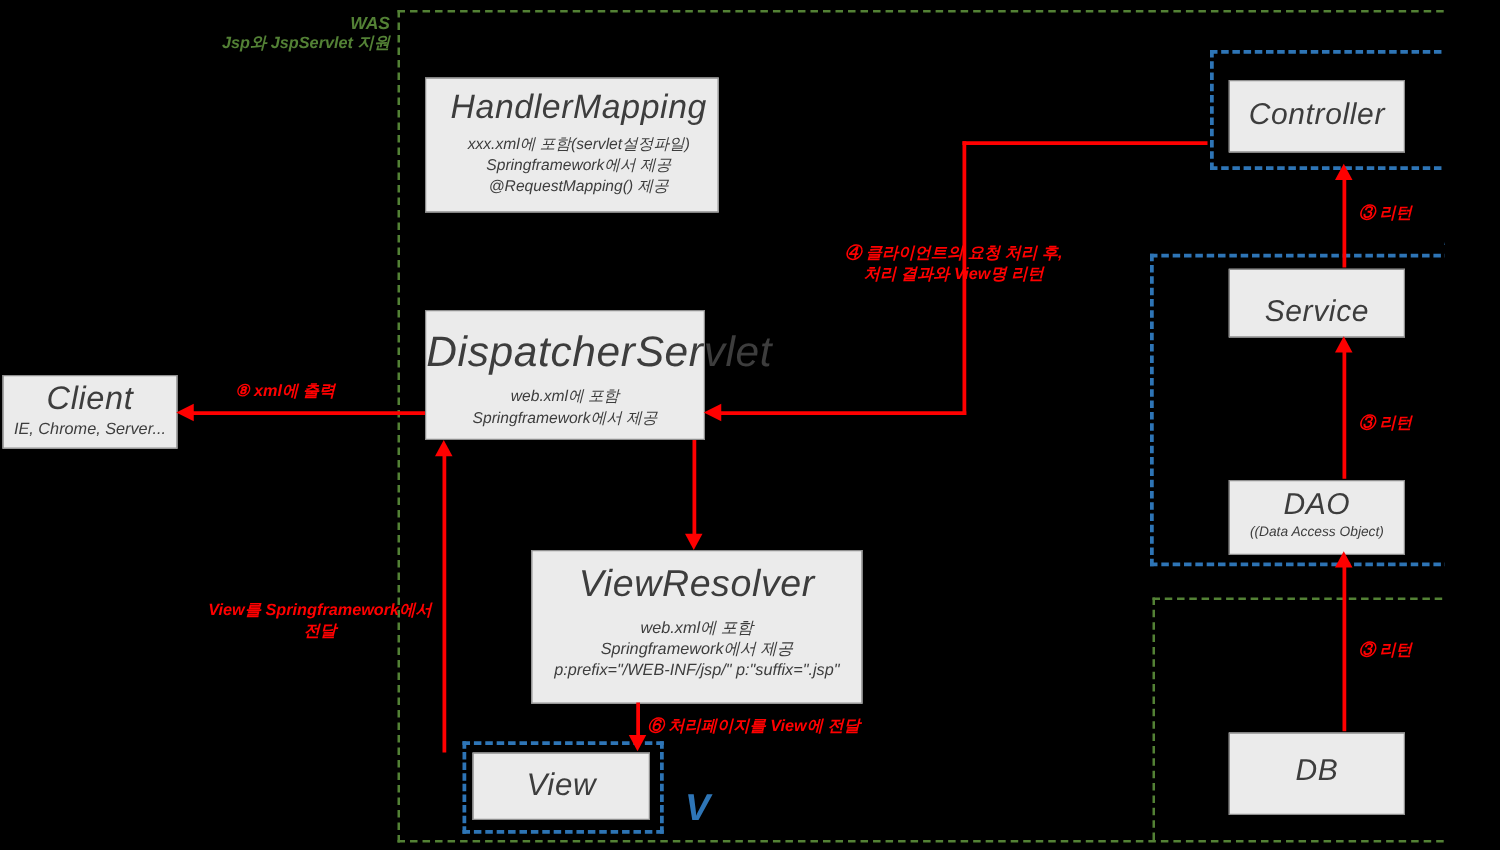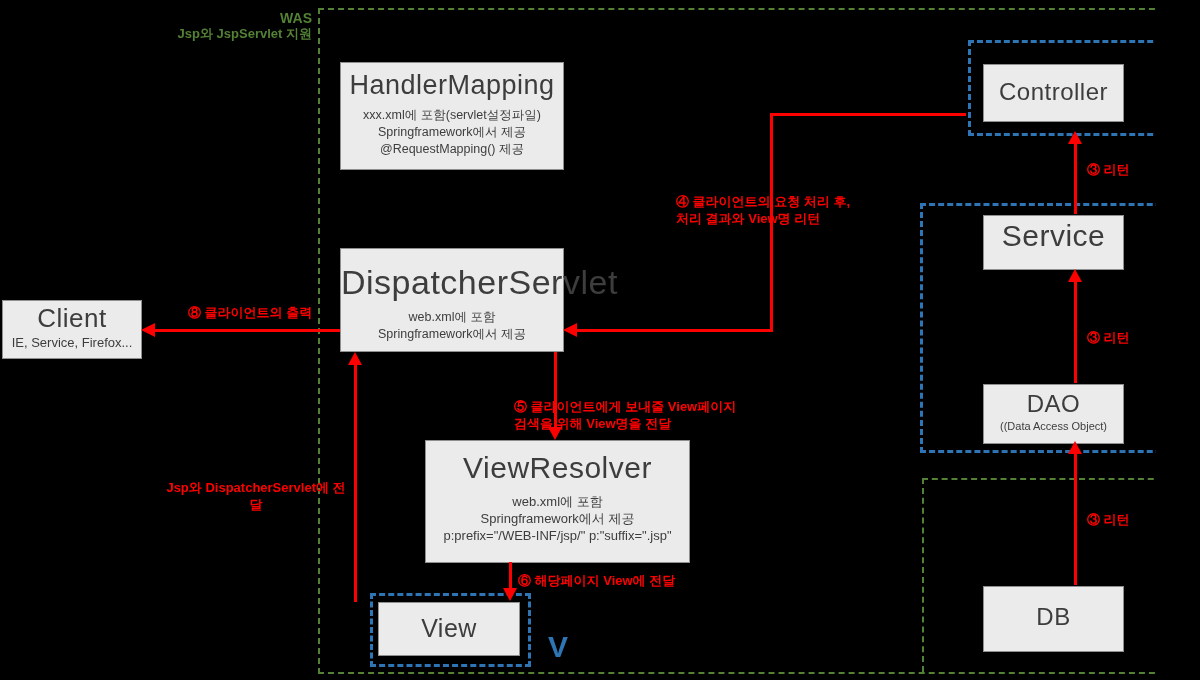--- a/index.html
+++ b/index.html
@@ -1,17 +1,17 @@
 <!DOCTYPE html>
 <html><head>
 <meta charset="utf-8">
 <style>
   html,body{margin:0;padding:0;}
   body{background:#000;font-family:"Liberation Sans",sans-serif;}
-  #stage{position:relative;width:1156px;height:680px;background:#000;overflow:hidden;}
+  #stage{position:relative;width:1156px;height:680px;background:#000;overflow:hidden;font-style:italic;}
 
   
   .box{position:absolute;background:#ebebeb;border:1px solid #8f8f8f;
        box-shadow:3px 3px 5px rgba(0,0,0,.55);text-align:center;color:#3d3d3d;}
   .box-title{font-weight:400;letter-spacing:.5px;}
   .box-sub{font-size:12.5px;line-height:17px;color:#3d3d3d;}
 
   
   .green-rect{position:absolute;border:2px dashed #538135;}
   .blue-rect{position:absolute;border:3px dashed #2e75b6;}
@@ -46,100 +46,96 @@
 
   <div class="blue-rect" style="left:968px;top:40px;width:215px;height:90px;"></div>
   <div class="mvc-letter" style="left:1156px;top:8px;">C</div>
 
   <div class="blue-rect" style="left:920px;top:203px;width:263px;height:244px;"></div>
   <div class="mvc-letter" style="left:1155px;top:172px;">M</div>
 
   <div class="blue-rect" style="left:370px;top:593px;width:155px;height:68px;"></div>
   <div class="mvc-letter" style="left:548px;top:632px;">V</div>
 
-  <div class="box" style="left:340px;top:62px;width:222px;height:106px;">
+  <div class="box" style="left:340px;top:62px;width:222px;height:106px;padding-left:11px;">
     <div class="box-title" style="font-size:27px;margin-top:7px;">HandlerMapping</div>
     <div class="box-sub" style="margin-top:6px;">
       <div>xxx.xml에 포함(servlet설정파일)</div>
       <div>Springframework에서 제공</div>
       <div>@RequestMapping() 제공</div>
     </div>
   </div>
 
   <div class="box" style="left:340px;top:248px;width:222px;height:102px;">
     <div class="box-title" style="font-size:34px;margin-top:14px;">DispatcherServlet</div>
     <div class="box-sub" style="margin-top:7px;">
       <div>web.xml에 포함</div>
       <div>Springframework에서 제공</div>
     </div>
   </div>
 
   <div class="box" style="left:2px;top:300px;width:138px;height:57px;">
     <div class="box-title" style="font-size:26px;margin-top:2px;">Client</div>
-    <div class="box-sub" style="font-size:13px;">IE, Service, Firefox...</div>
+    <div class="box-sub" style="font-size:13px;">IE, Chrome, Server...</div>
   </div>
 
   <div class="box" style="left:425px;top:440px;width:263px;height:121px;">
     <div class="box-title" style="font-size:30px;margin-top:10px;">ViewResolver</div>
     <div class="box-sub" style="margin-top:8px;font-size:13px;">
       <div>web.xml에 포함</div>
       <div>Springframework에서 제공</div>
       <div>p:prefix="/WEB-INF/jsp/" p:"suffix=".jsp"</div>
     </div>
   </div>
 
   <div class="box" style="left:378px;top:602px;width:140px;height:52px;">
     <div class="box-title" style="font-size:25px;margin-top:11px;">View</div>
   </div>
 
   <div class="box" style="left:983px;top:64px;width:139px;height:56px;">
     <div class="box-title" style="font-size:24px;margin-top:13px;">Controller</div>
   </div>
 
   <div class="box" style="left:983px;top:215px;width:139px;height:53px;">
-    <div class="box-title" style="font-size:30px;margin-top:3px;">Service</div>
+    <div class="box-title" style="font-size:24px;margin-top:20px;">Service</div>
   </div>
 
   <div class="box" style="left:983px;top:384px;width:139px;height:58px;">
     <div class="box-title" style="font-size:24px;margin-top:5px;">DAO</div>
     <div class="box-sub" style="font-size:11px;">((Data Access Object)</div>
   </div>
 
   <div class="box" style="left:983px;top:586px;width:139px;height:64px;">
     <div class="box-title" style="font-size:24px;margin-top:16px;">DB</div>
   </div>
 
   <div class="rline" style="left:770px;top:113px;width:196px;height:3px;"></div>
   <div class="rline" style="left:770px;top:113px;width:3px;height:219px;"></div>
   <div class="rline" style="left:576px;top:329px;width:197px;height:3px;"></div>
   <div class="arr arr-left" style="left:563px;top:323px;"></div>
-  <div class="label-red" style="left:676px;top:193px;">
+  <div class="label-red" style="left:676px;top:193px;text-align:center;">
     <div>④ 클라이언트의 요청 처리 후,</div>
     <div>처리 결과와 View명 리턴</div>
   </div>
 
   <div class="rline" style="left:152px;top:329px;width:188px;height:3px;"></div>
   <div class="arr arr-left" style="left:141px;top:323px;"></div>
-  <div class="label-red" style="left:188px;top:304px;">⑧ 클라이언트의 출력</div>
+  <div class="label-red" style="left:188px;top:304px;">⑧ xml에 출력</div>
 
   <div class="rline" style="left:554px;top:352px;width:3px;height:77px;"></div>
   <div class="arr arr-down" style="left:548px;top:427px;"></div>
-  <div class="label-red" style="left:514px;top:398px;">
-    <div>⑤ 클라이언트에게 보내줄 View페이지</div>
-    <div>검색을 위해 View명을 전달</div>
-  </div>
 
   <div class="rline" style="left:509px;top:562px;width:3px;height:28px;"></div>
   <div class="arr arr-down" style="left:503px;top:588px;"></div>
-  <div class="label-red" style="left:518px;top:572px;">⑥ 해당페이지 View에 전달</div>
+  <div class="label-red" style="left:518px;top:572px;">⑥ 처리페이지를 View에 전달</div>
 
   <div class="rline" style="left:354px;top:363px;width:3px;height:239px;"></div>
   <div class="arr arr-up" style="left:348px;top:352px;"></div>
   <div class="label-red" style="left:160px;top:479px;width:192px;text-align:center;white-space:normal;">
-    <div>Jsp와 DispatcherServlet에 전달</div>
+    <div>View를 Springframework에서 전달</div>
   </div>
 
   <div class="rline" style="left:1074px;top:143px;width:3px;height:71px;"></div>
   <div class="arr arr-up" style="left:1068px;top:131px;"></div>
   <div class="label-red" style="left:1087px;top:161px;">③ 리턴</div>
 
   <div class="rline" style="left:1074px;top:281px;width:3px;height:102px;"></div>
   <div class="arr arr-up" style="left:1068px;top:269px;"></div>
   <div class="label-red" style="left:1087px;top:329px;">③ 리턴</div>
 

